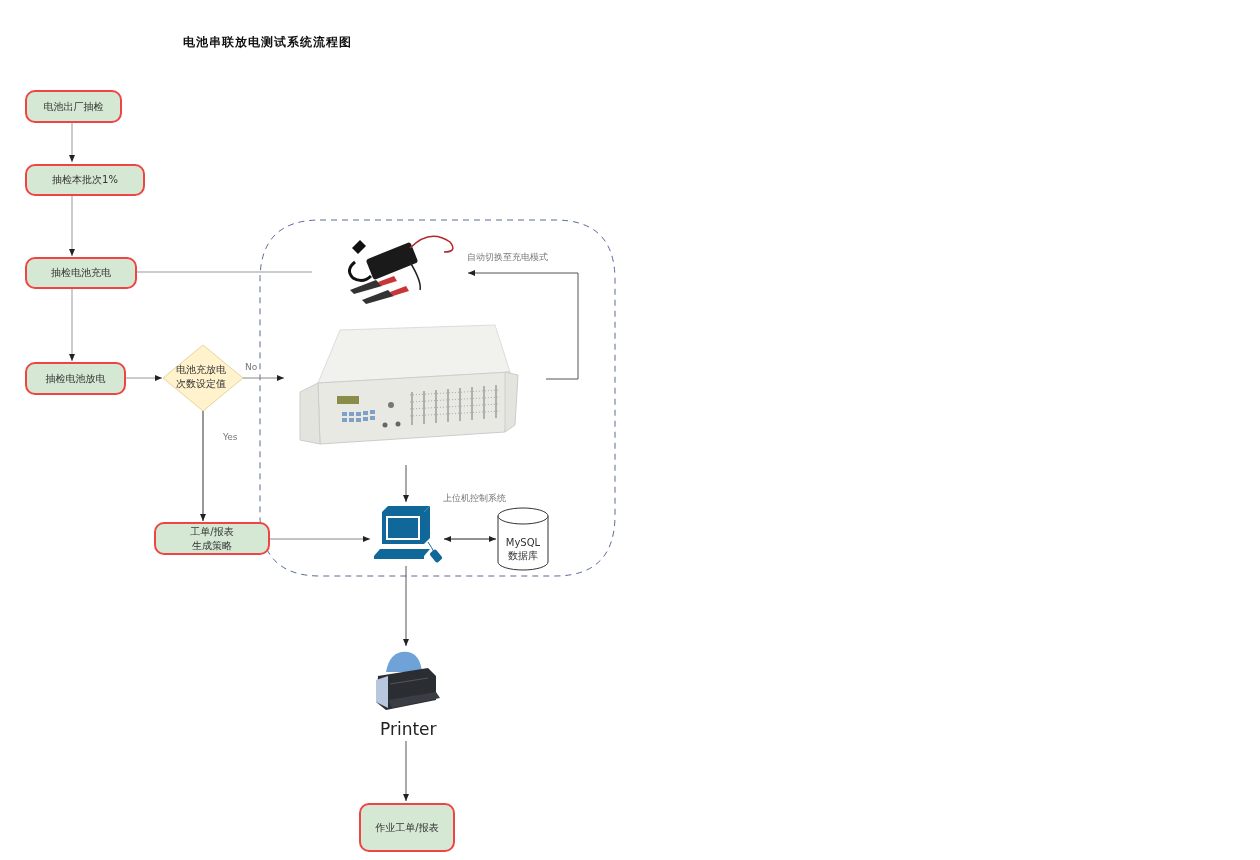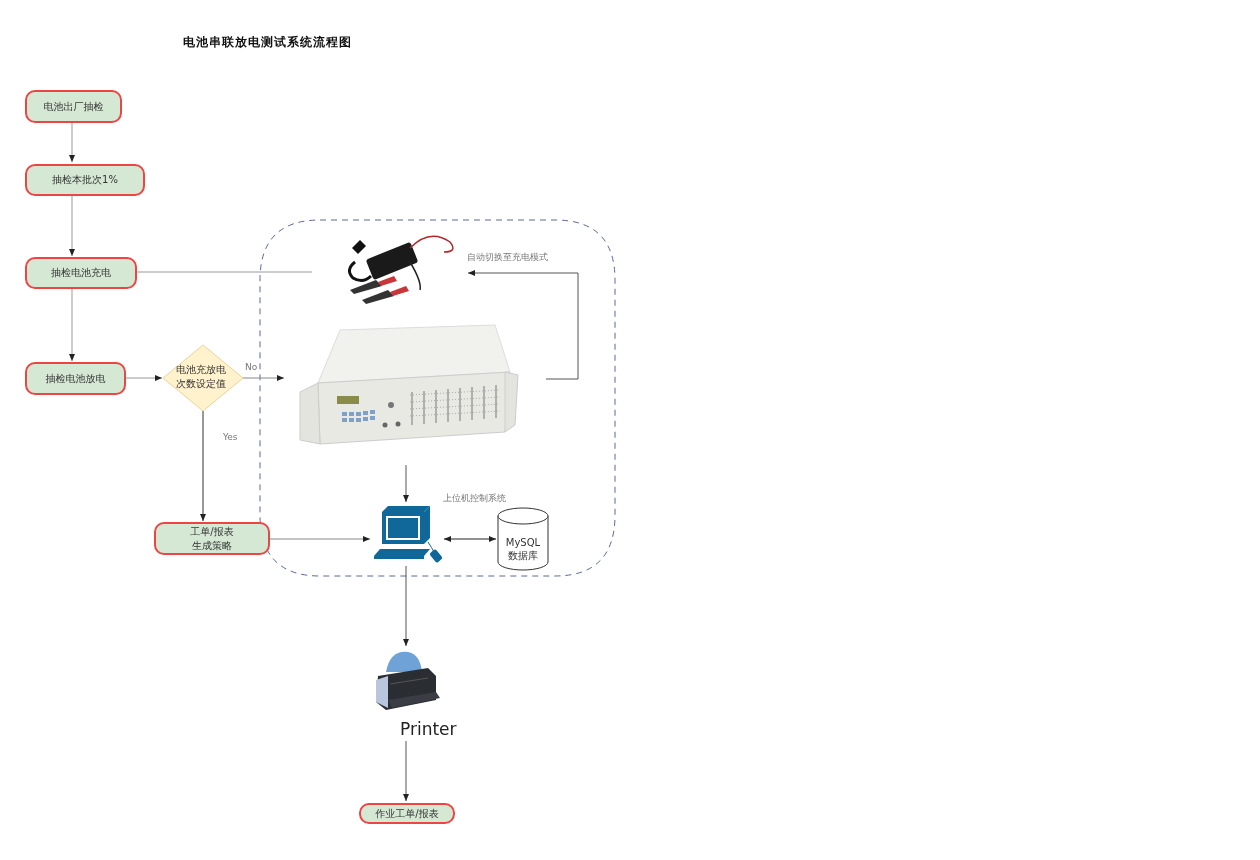--- a/index.html
+++ b/index.html
@@ -9,21 +9,21 @@
            color:#111; letter-spacing:1px; }
   .box { position:absolute; background:#d5e8d4; border:2px solid #ef4444; border-radius:10px;
          font-size:10px; color:#333; display:flex; align-items:center; justify-content:center;
          text-align:center; line-height:14px; box-sizing:border-box; }
   .lbl { position:absolute; font-size:9px; color:#777; white-space:nowrap; }
   svg.canvas { position:absolute; left:0; top:0; }
   .diamond-text { position:absolute; left:165px; top:363px; width:72px; text-align:center;
                   font-size:10px; line-height:14px; color:#333; }
   .db-text { position:absolute; left:498px; top:536px; width:50px; text-align:center;
              font-size:10px; line-height:13px; color:#333; }
-  .printer-label { position:absolute; left:400px; top:719px; font-size:17px; color:#222; }
+  .printer-label { position:absolute; left:380px; top:719px; font-size:17px; color:#222; }
 </style>
 </head>
 <body>
 
 <div class="title">电池串联放电测试系统流程图</div>
 
 <svg class="canvas" width="1260" height="860">
   <defs>
     <marker id="arr" markerWidth="8" markerHeight="8" refX="7" refY="4" orient="auto">
       <path d="M0,1 L7,4 L0,7 z" fill="#222"></path>
@@ -136,21 +136,21 @@
 </svg>
 
 <div class="box" style="left:25px;top:90px;width:97px;height:33px;">电池出厂抽检</div>
 <div class="box" style="left:25px;top:164px;width:120px;height:32px;">抽检本批次1%</div>
 <div class="box" style="left:25px;top:257px;width:112px;height:32px;">抽检电池充电</div>
 <div class="box" style="left:25px;top:362px;width:101px;height:33px;">抽检电池放电</div>
 <div class="box" style="left:154px;top:522px;width:116px;height:33px;flex-direction:column;">
   <span>工单/报表</span>
   <span>生成策略</span>
 </div>
-<div class="box" style="left:359px;top:803px;width:96px;height:21px;">作业工单/报表</div>
+<div class="box" style="left:359px;top:803px;width:96px;height:49px;">作业工单/报表</div>
 
 <div class="diamond-text">
   <div>电池充放电</div>
   <div>次数设定值</div>
 </div>
 
 <div class="db-text">
   <div>MySQL</div>
   <div>数据库</div>
 </div>

